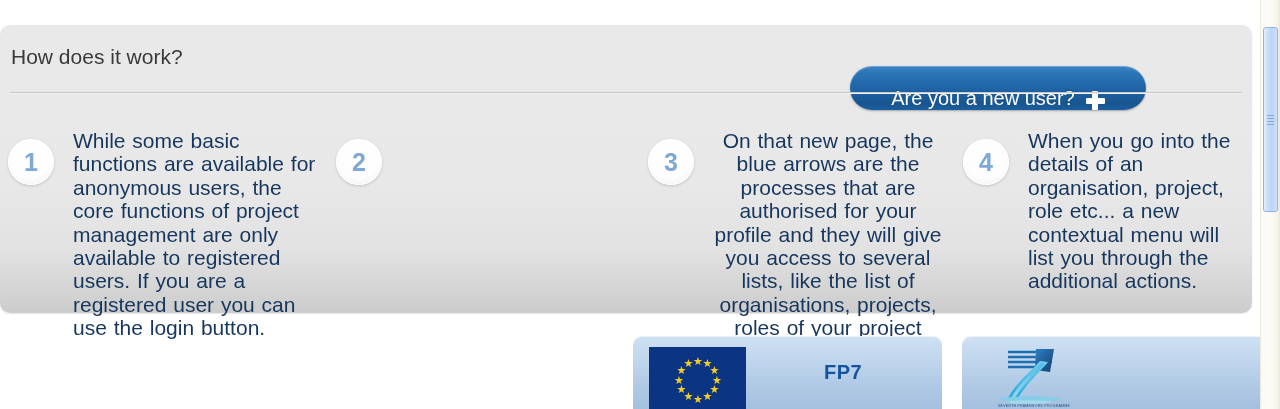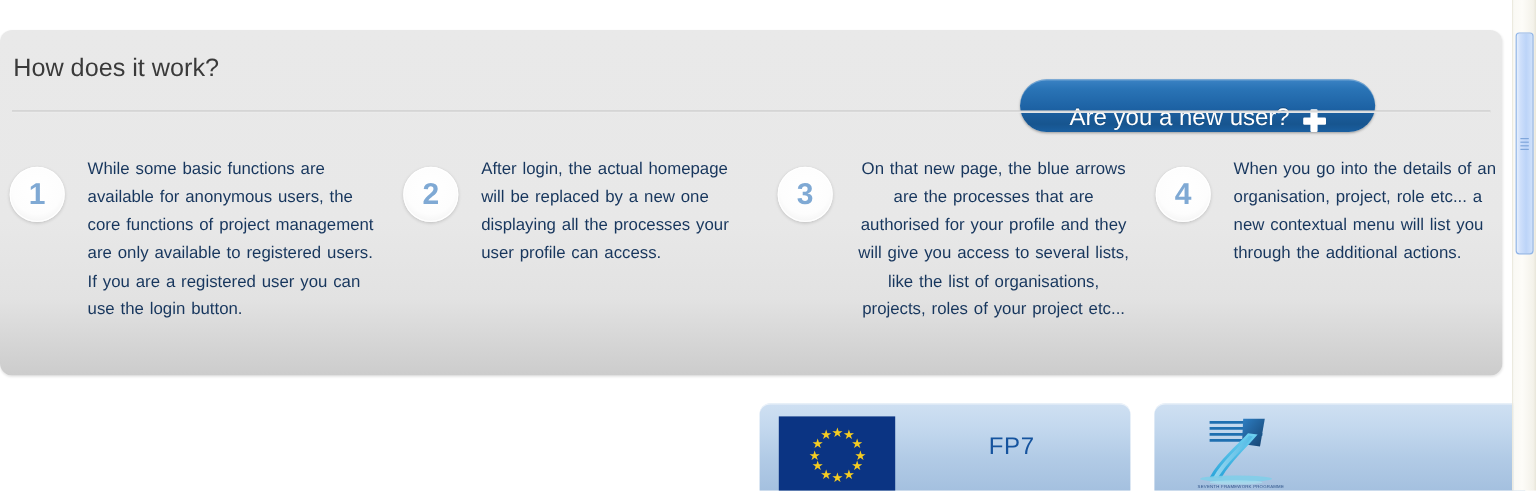--- a/index.html
+++ b/index.html
@@ -131,21 +131,21 @@
     color: #7fa9d4;
     font-size: 25px;
     font-weight: bold;
     font-family: "Liberation Sans", sans-serif;
     margin-top: 10px;
   }
 
   .step-text {
     margin-left: 19px;
     color: #17365d;
-    font-size: 14px;
+    font-size: 21px;
     line-height: 23.4px;
     font-family: "Liberation Sans", sans-serif;
     word-spacing: 1px;
   }
   .step-1 .step-text { width: 245px; }
   .step-2 .step-text { width: 228px; }
   .step-3 .step-text { width: 230px; text-align: center; }
   .step-4 .step-text { width: 225px; }
 
   
@@ -178,21 +178,21 @@
     right: 0;
     height: 73px;
     display: flex;
     align-items: center;
     justify-content: flex-start;
     color: #15539e;
     font-size: 20px;
     font-family: "Liberation Sans", sans-serif;
     letter-spacing: 0.5px;
   }
-  .btn-fp7 .link-btn-label { padding-left: 63px; }
+  .btn-fp7 .link-btn-label { padding-left: 63px; font-weight: bold; }
   .btn-research .link-btn-label { padding-left: 15px; }
 
   
   .eu-flag {
     position: absolute;
     left: 16px;
     top: 11px;
     width: 97px;
     height: 66px;
     background: #0b3483;
@@ -286,21 +286,20 @@
 
     <div class="steps">
 
       <div class="step step-1">
         <div class="step-badge">1</div>
         <div class="step-text">While some basic functions are available for anonymous users, the core functions of project management are only available to registered users. If you are a registered user you can use the login button.</div>
       </div>
 
       <div class="step step-2">
         <div class="step-badge">2</div>
-        <div class="step-text">After login, the actual homepage will be replaced by a new one displaying all the processes your user profile can access.</div>
       </div>
 
       <div class="step step-3">
         <div class="step-badge">3</div>
         <div class="step-text">On that new page, the blue arrows are the processes that are authorised for your profile and they will give you access to several lists, like the list of organisations, projects, roles of your project etc...</div>
       </div>
 
       <div class="step step-4">
         <div class="step-badge">4</div>
         <div class="step-text">When you go into the details of an organisation, project, role etc... a new contextual menu will list you through the additional actions.</div>

